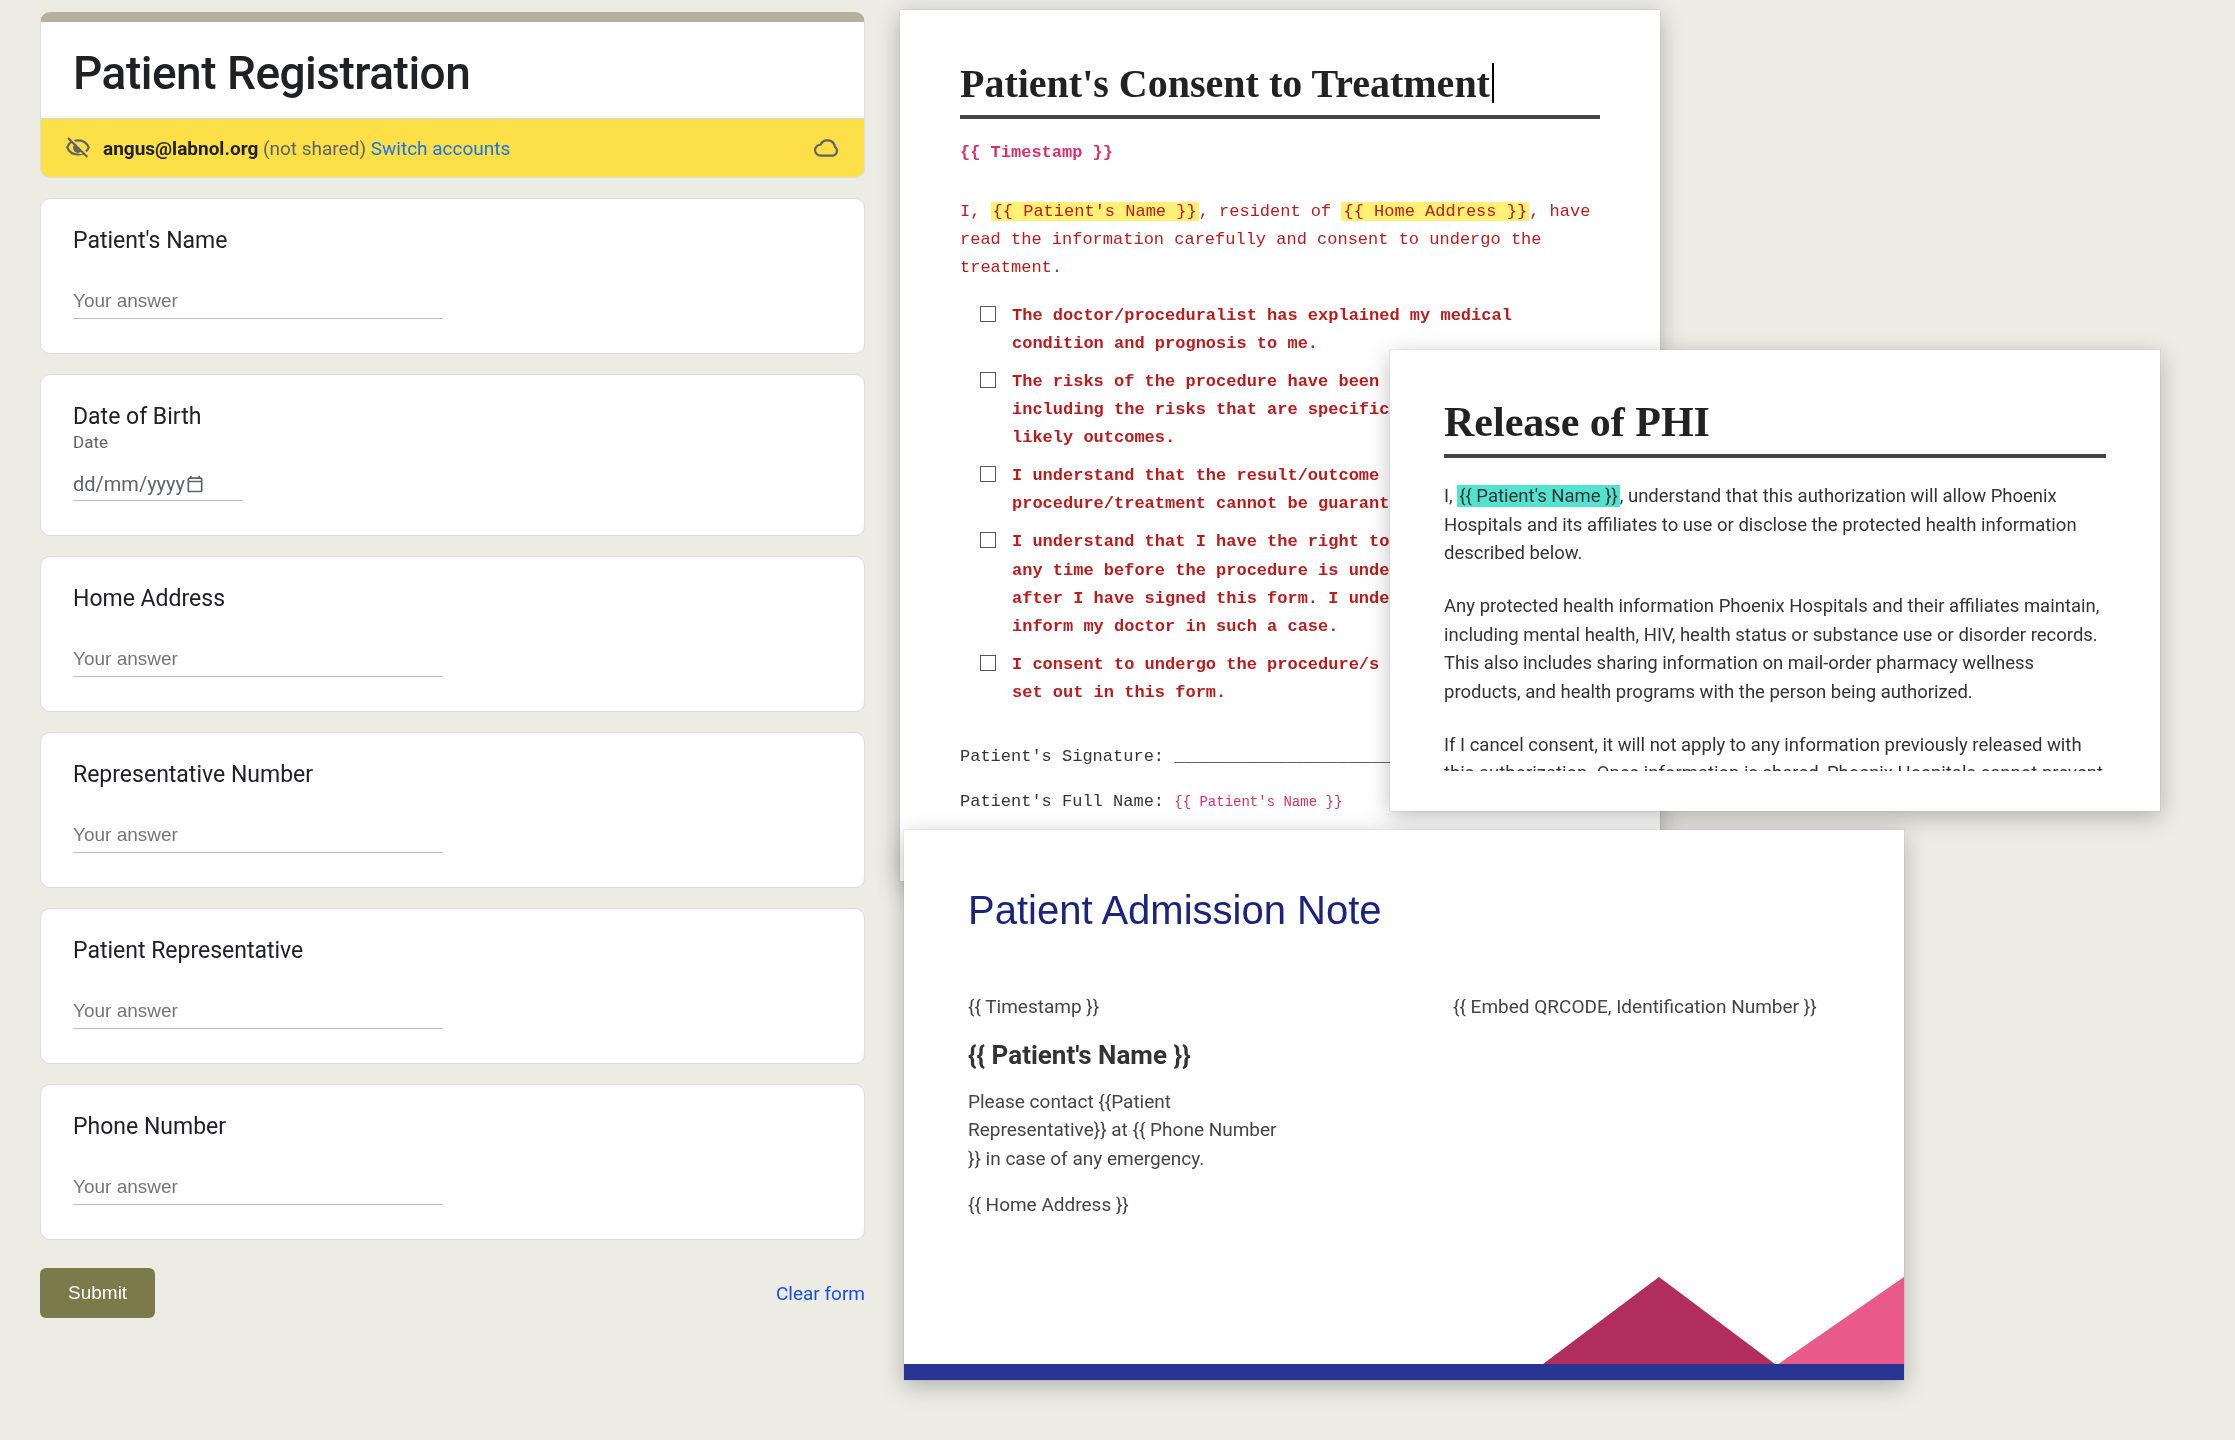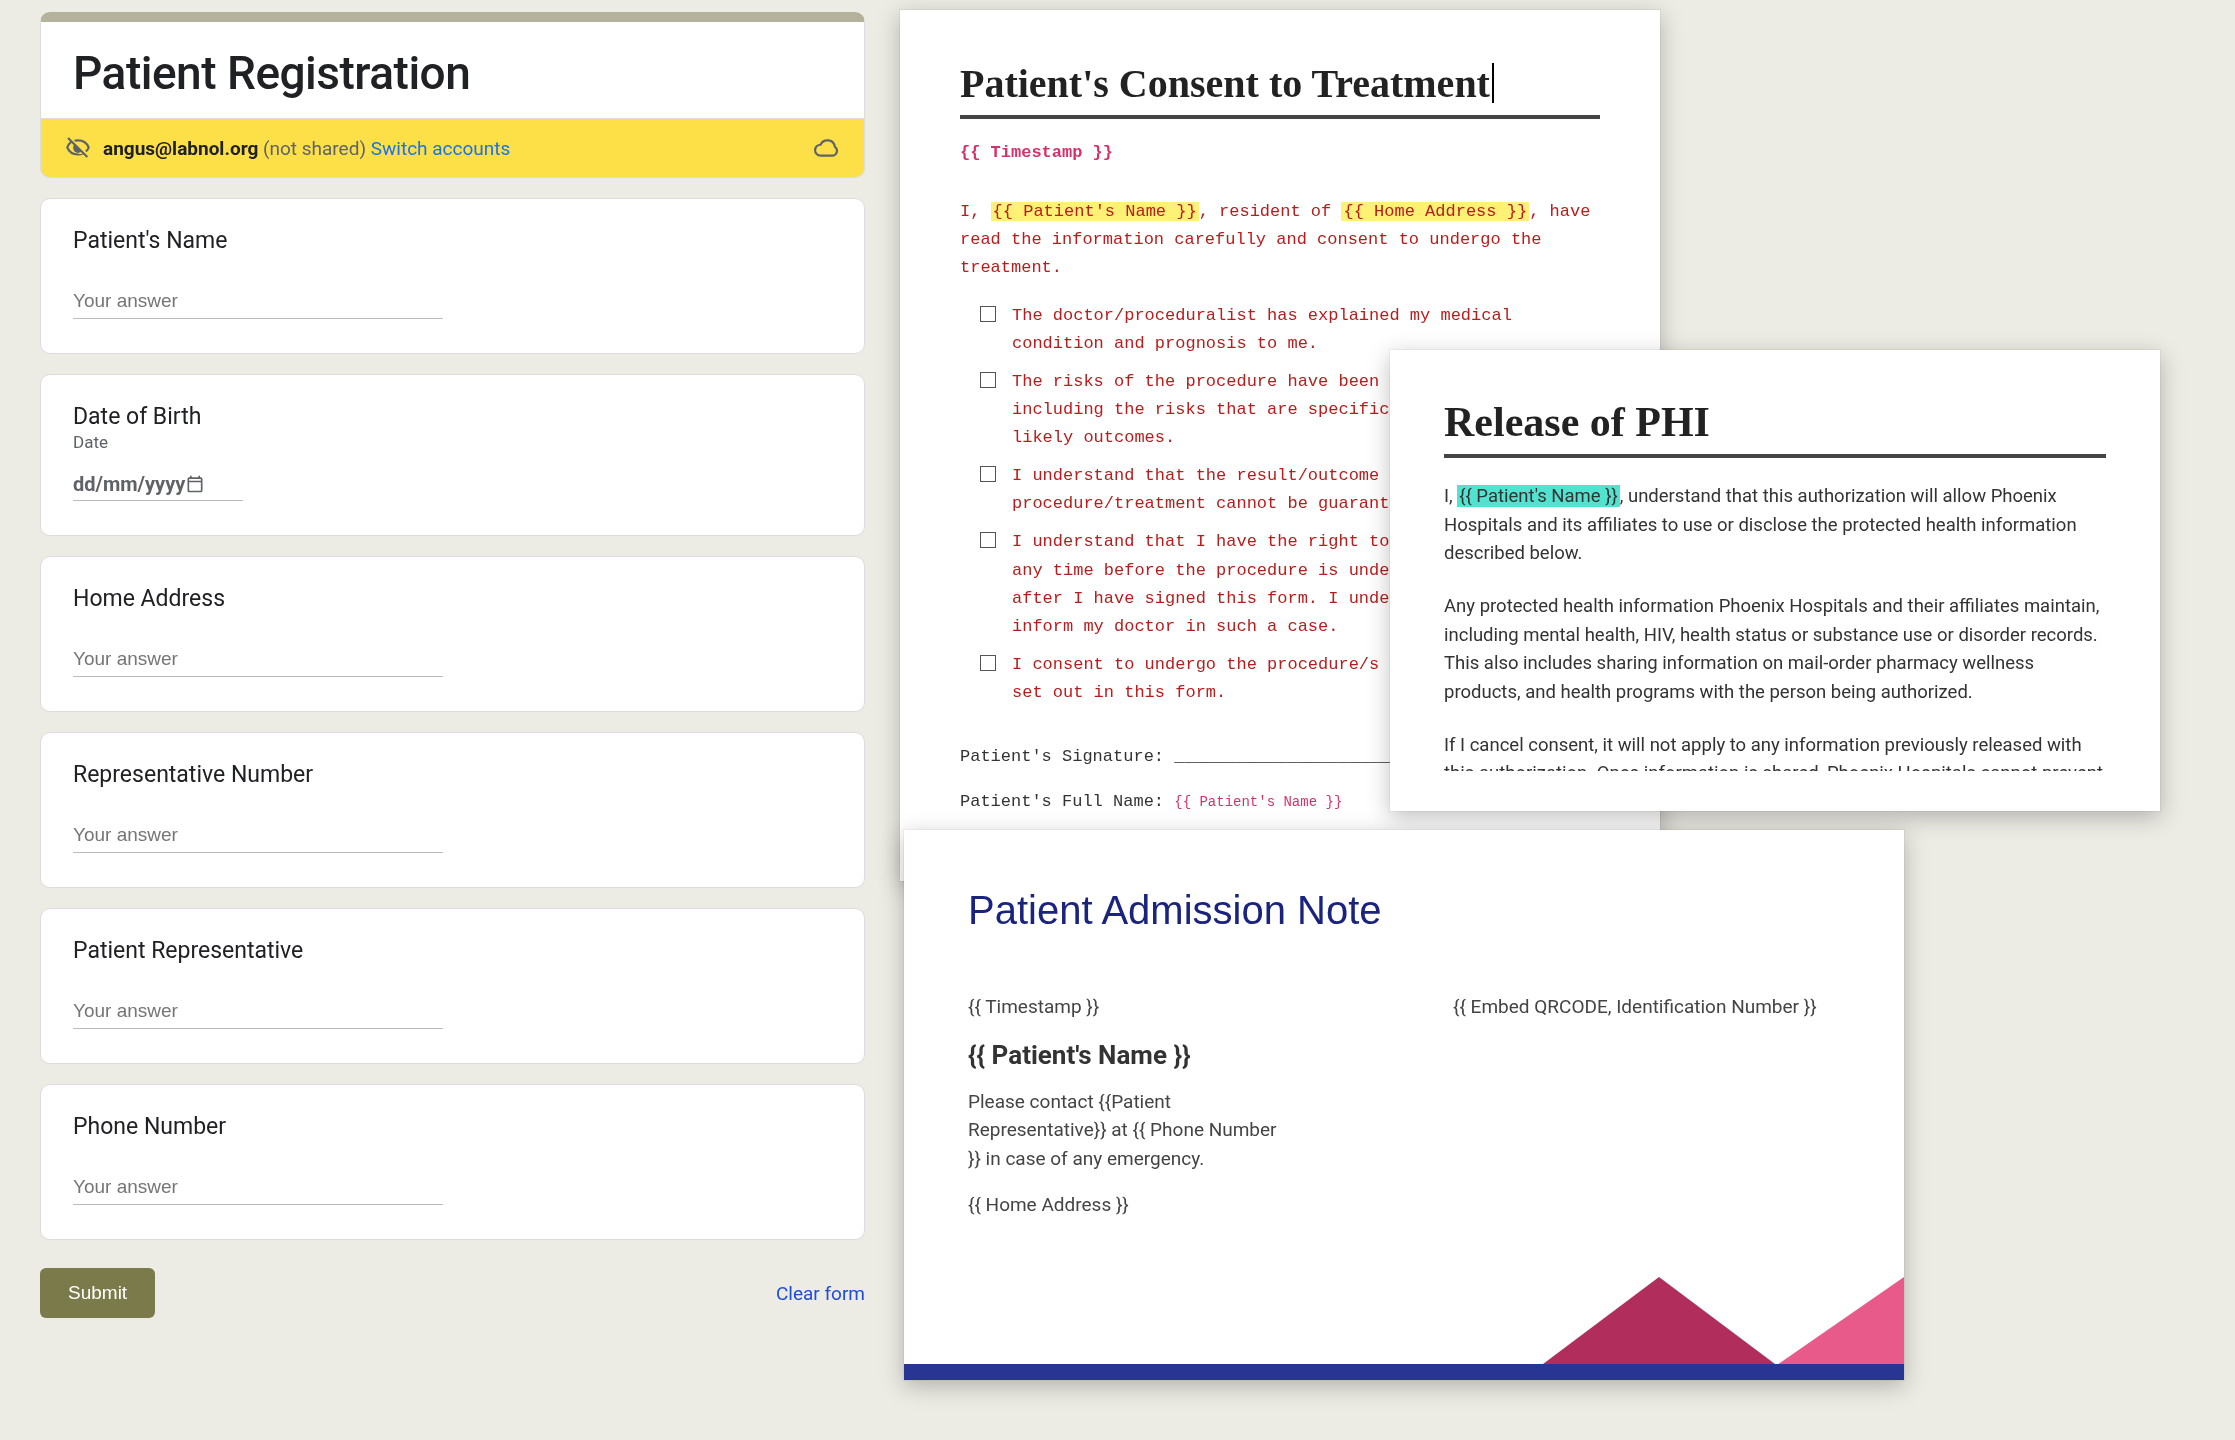--- a/index.html
+++ b/index.html
@@ -83,21 +83,20 @@
     padding:6px 0;
     background:transparent;
     outline:none;
   }
   .date-field {
     display:flex;
     align-items:center;
     width:170px;
     border-bottom:1px solid #bdbdbd;
     padding:4px 0;
-    font-weight:bold;
   }
   .date-field span { font-size:20px; color:#5f6368; }
   .date-icon svg { width:20px; height:20px; display:block; fill:#5f6368; }
 
   .submit-row {
     margin-top:28px;
     display:flex;
     align-items:center;
   }
   .submit-btn {
@@ -147,21 +146,21 @@
   .ts-red {
     font-family: "Courier New", monospace;
     font-size:17px;
     color:#d6316c;
     font-weight:700;
     margin-bottom:36px;
   }
   .mono p, .mono li, .mono span, .mono div { font-family: "Courier New", monospace; font-size:17px; line-height:1.65; color:#b91c1c; }
   .hl-yellow { background:#fff176; padding:0 2px; }
   .chk-list { list-style:none; padding:0; margin:20px 0 40px 20px; }
-  .chk-list li { position:relative; padding-left:32px; margin-bottom:10px; }
+  .chk-list li { position:relative; padding-left:32px; margin-bottom:10px;font-weight:bold; }
   .chk-list li::before {
     content:"";
     position:absolute; left:0; top:4px;
     width:14px; height:14px; border:1.5px solid #555; background:#fff;
   }
   .sig-line { font-family:"Courier New",monospace; font-size:17px; color:#333; margin-top:40px; }
   .name-line { font-family:"Courier New",monospace; font-size:17px; color:#333; margin-top:26px; }
   .red-tag { color:#d6316c; font-size:14px; }
 
   

